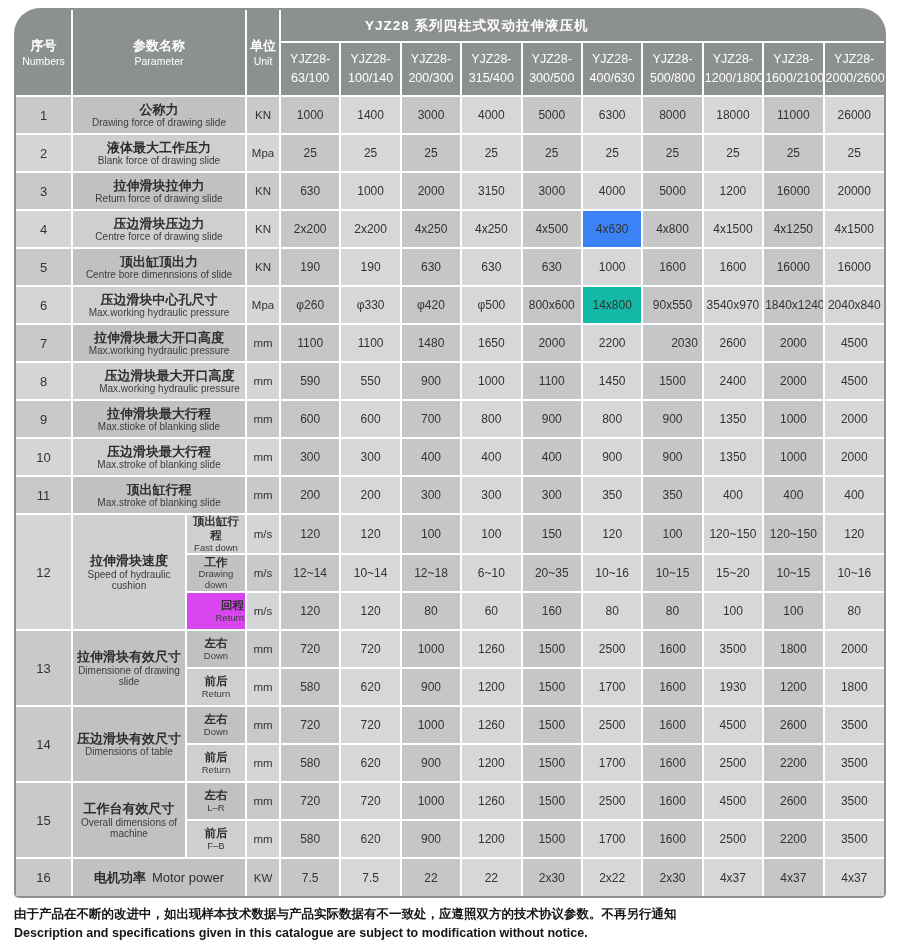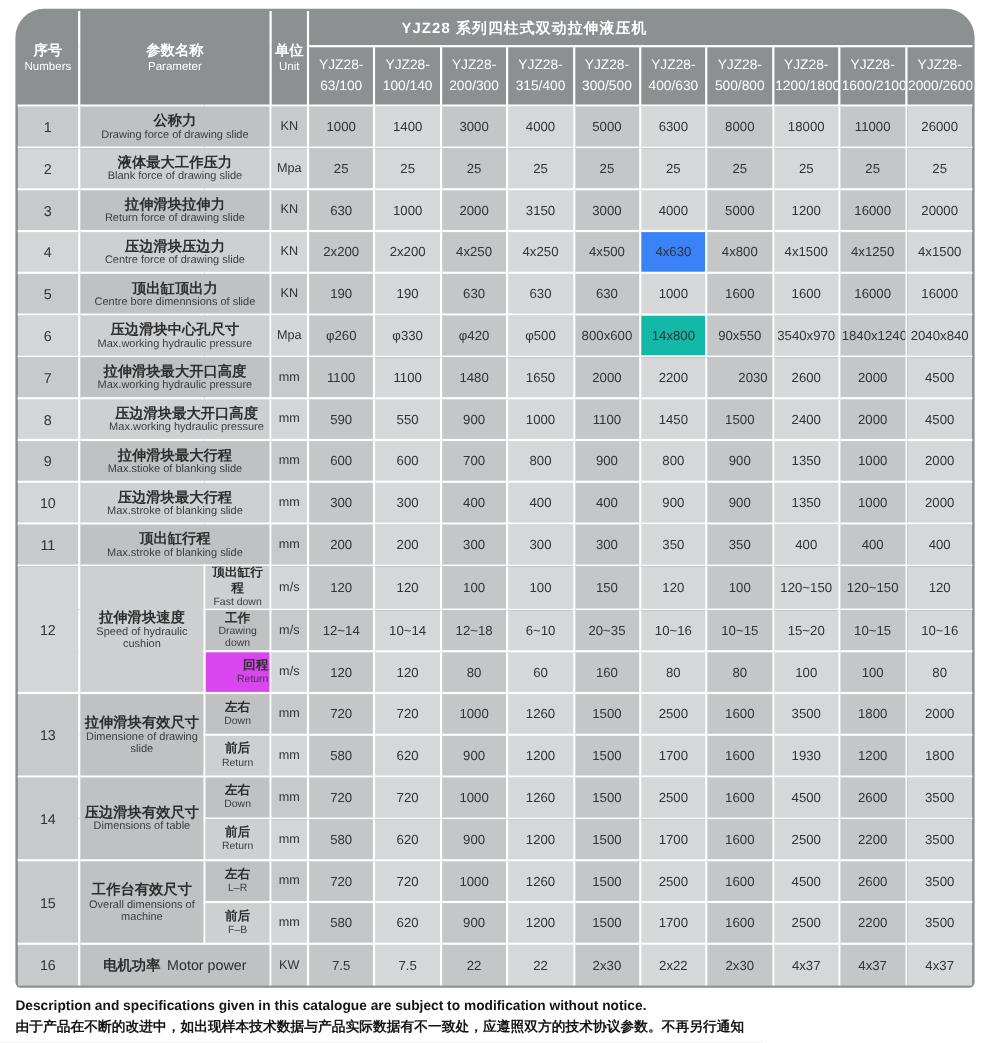--- a/index.html
+++ b/index.html
@@ -488,16 +488,16 @@
             <td class="val-cell" style="background: rgb(214, 215, 216);">2x22</td>
             <td class="val-cell" style="background: rgb(197, 198, 199);">2x30</td>
             <td class="val-cell" style="background: rgb(214, 215, 216);">4x37</td>
             <td class="val-cell" style="background: rgb(197, 198, 199);">4x37</td>
             <td class="val-cell" style="background: rgb(214, 215, 216);">4x37</td>
           </tr>
         </tbody>
     </table>
   </div>
   <div class="footer">
+    <div>由于产品在不断的改进中，如出现样本技术数据与产品实际数据有不一致处，应遵照双方的技术协议参数。不再另行通知</div>
     <div>Description and specifications given in this catalogue are subject to modification without notice.</div>
-    <div>由于产品在不断的改进中，如出现样本技术数据与产品实际数据有不一致处，应遵照双方的技术协议参数。不再另行通知</div>
   </div>
 </div>
 
 </body></html>

